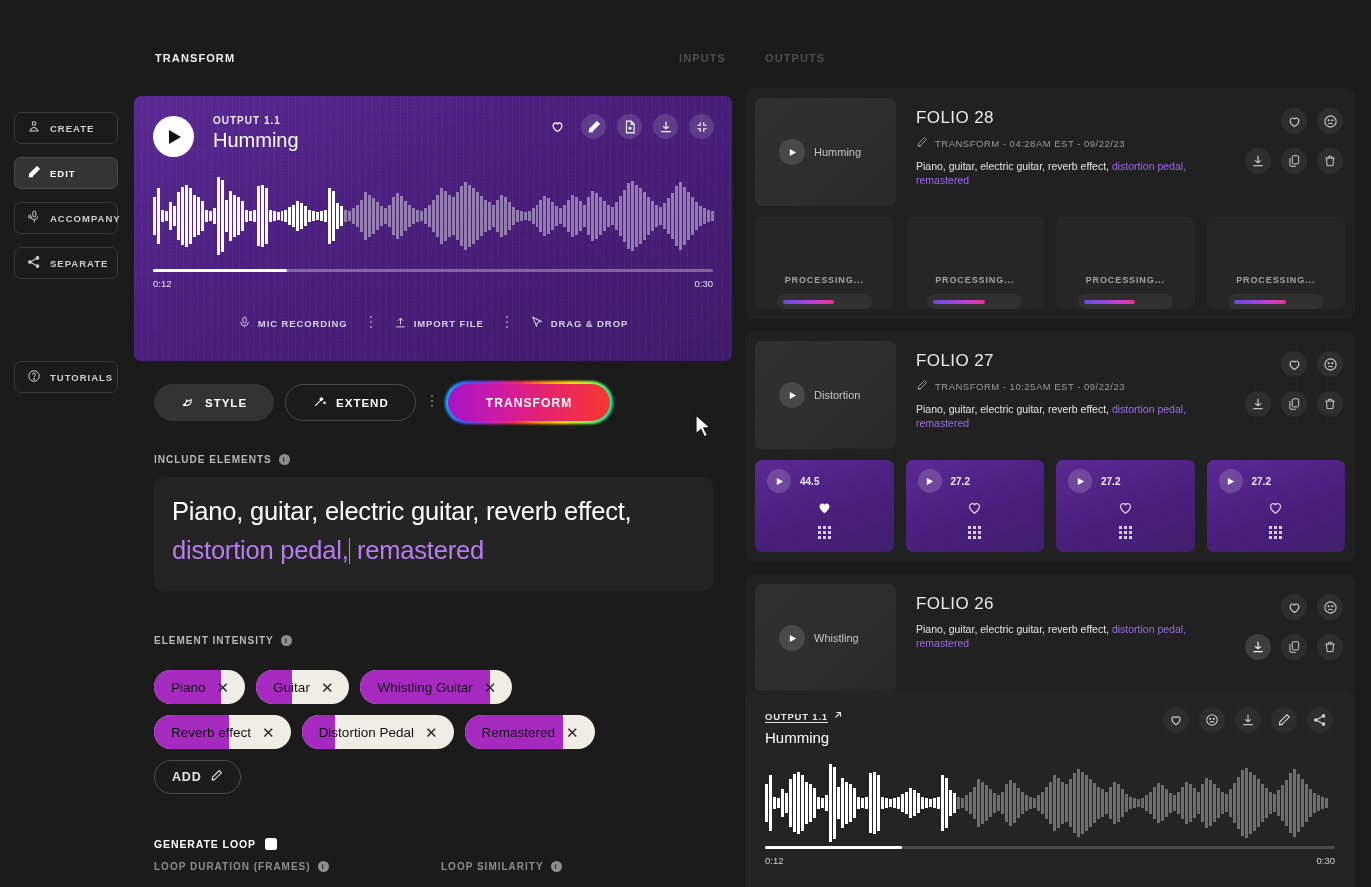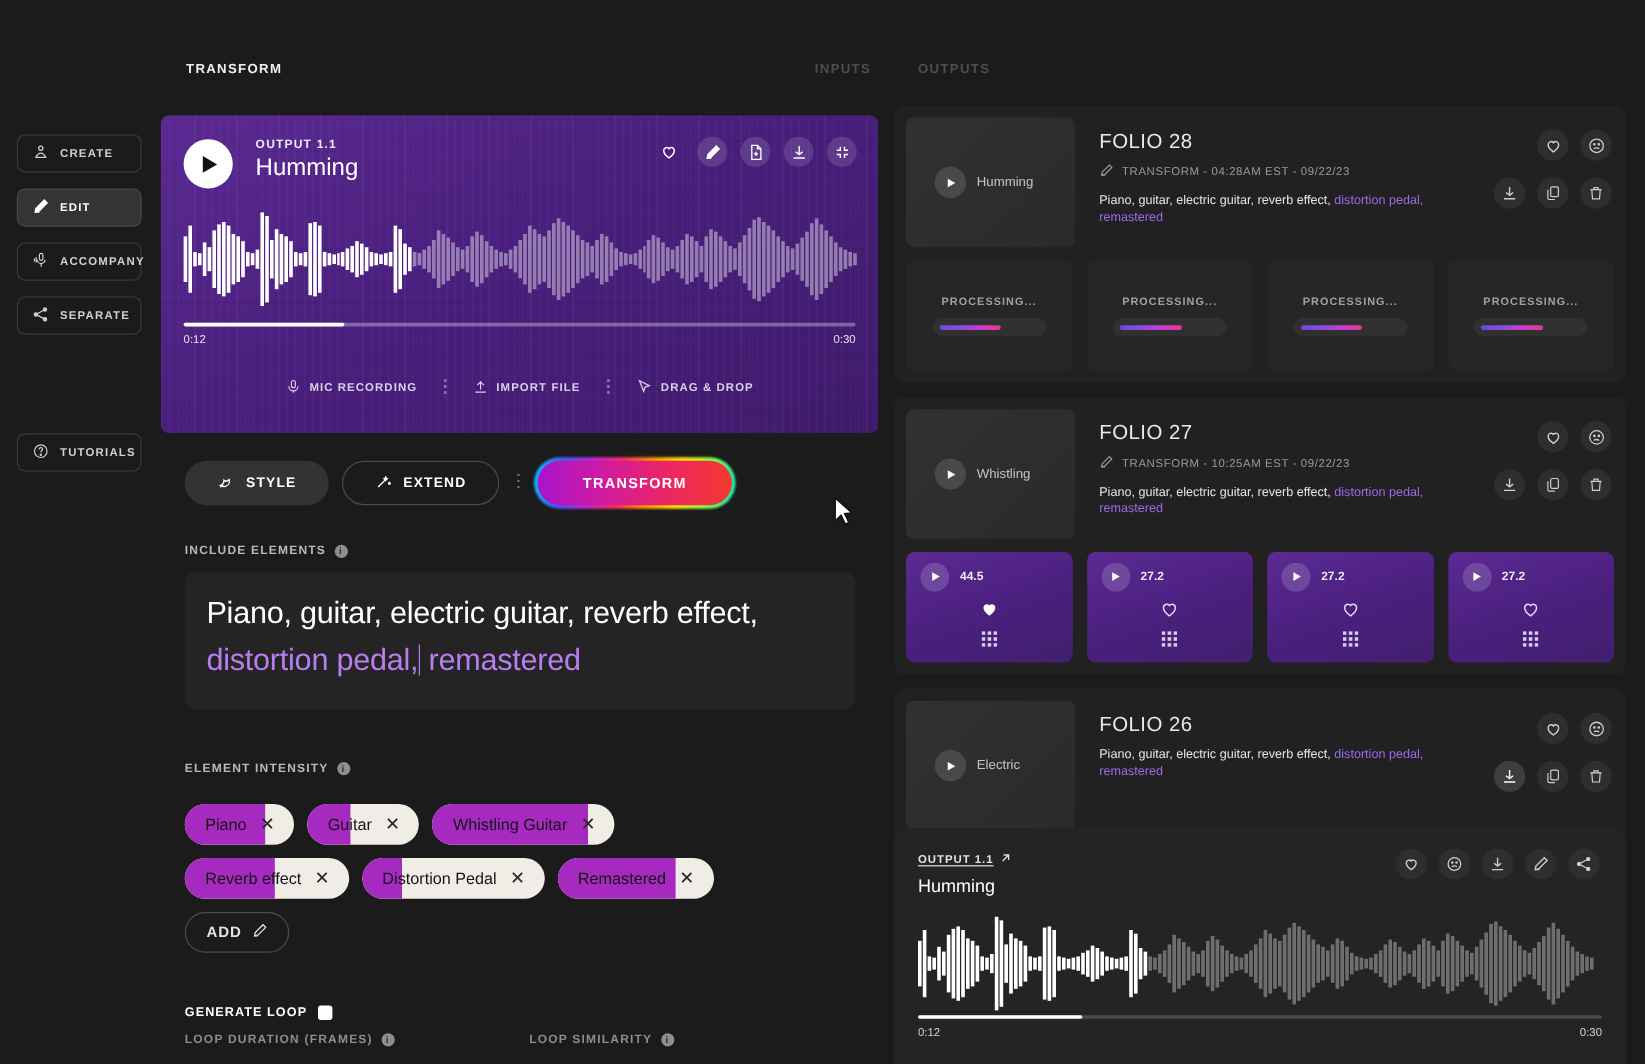--- a/index.html
+++ b/index.html
@@ -189,21 +189,21 @@
   .rib { width: 26px; height: 26px; border-radius: 50%; background: #2e2e2e;
          display: flex; align-items: center; justify-content: center; }
   .rib.hi { background: #3e3e3e; }
 
   .variant-row { display: flex; gap: 12px; margin-top: 11px; }
   .variant {
     flex: 1; height: 92px; border-radius: 7px; position: relative;
     background: #262626;
     display: flex; align-items: center; justify-content: center;
   }
-  .variant.proc { flex-direction: column; gap: 9px; }
+  .variant.proc { flex-direction: column; gap: 9px; justify-content: flex-end; }
   .ptext { font-size: 9px; font-weight: 700; letter-spacing: .9px; color: #a2a2a2; }
   .pbar { width: 95px; height: 15px; border-radius: 8px; background: #303030;
           display: flex; align-items: center; padding: 0 6px; }
   .pbar .pfill { height: 4px; width: 62%; border-radius: 3px;
     background: linear-gradient(90deg,#6a4ad6,#8a4ae0,#c93fd0,#e0398e); filter: blur(.6px); }
 
   .variant.done {
     background: linear-gradient(160deg,#5b2a93 0%,#4a1f7d 55%,#41206e 100%);
     flex-direction: column; align-items: stretch; padding: 10px 12px;
   }
@@ -703,21 +703,21 @@
       </div>
     </div>
     <div class="folio">
       <div class="folio-head">
         <div class="thumb">
           <div class="pbtn">
             <svg width="9" height="9" viewBox="0 0 10 10">
               <path d="M2 1l7 4-7 4z" fill="#fff"></path>
             </svg>
           </div>
-          <div class="ptxt">Whistling</div>
+          <div class="ptxt">Distortion</div>
         </div>
         <div class="finfo">
           <div class="ftitle">FOLIO 27</div>
           <div class="fmeta">
             <span><svg width="12" height="12" viewBox="0 0 24 24" fill="none" stroke="#9a9a9a" stroke-width="2">
                 <path d="M4 20h6"></path>
                 <path d="M17 3l4 4L9 19l-5 1 1-5z"></path>
               </svg></span>
             <span class="mtxt">TRANSFORM - 10:25AM EST - 09/22/23</span>
           </div>
@@ -861,21 +861,21 @@
       </div>
     </div>
     <div class="folio">
       <div class="folio-head">
         <div class="thumb">
           <div class="pbtn">
             <svg width="9" height="9" viewBox="0 0 10 10">
               <path d="M2 1l7 4-7 4z" fill="#fff"></path>
             </svg>
           </div>
-          <div class="ptxt">Electric</div>
+          <div class="ptxt">Whistling</div>
         </div>
         <div class="finfo">
           <div class="ftitle">FOLIO 26</div>
           <div class="fdesc"><span class="dp">Piano, guitar, electric guitar, reverb effect, </span><span class="hl dh">distortion pedal, remastered</span></div>
         </div>
       </div>
       <div class="ficons">
         <div class="rib">
           <svg width="15" height="15" viewBox="0 0 24 24" fill="none" stroke="#cfcfcf" stroke-width="1.9">
             <path d="M12 20s-7-4.6-7-9.4A3.9 3.9 0 0 1 12 8a3.9 3.9 0 0 1 7 2.6C19 15.4 12 20 12 20z"></path>

